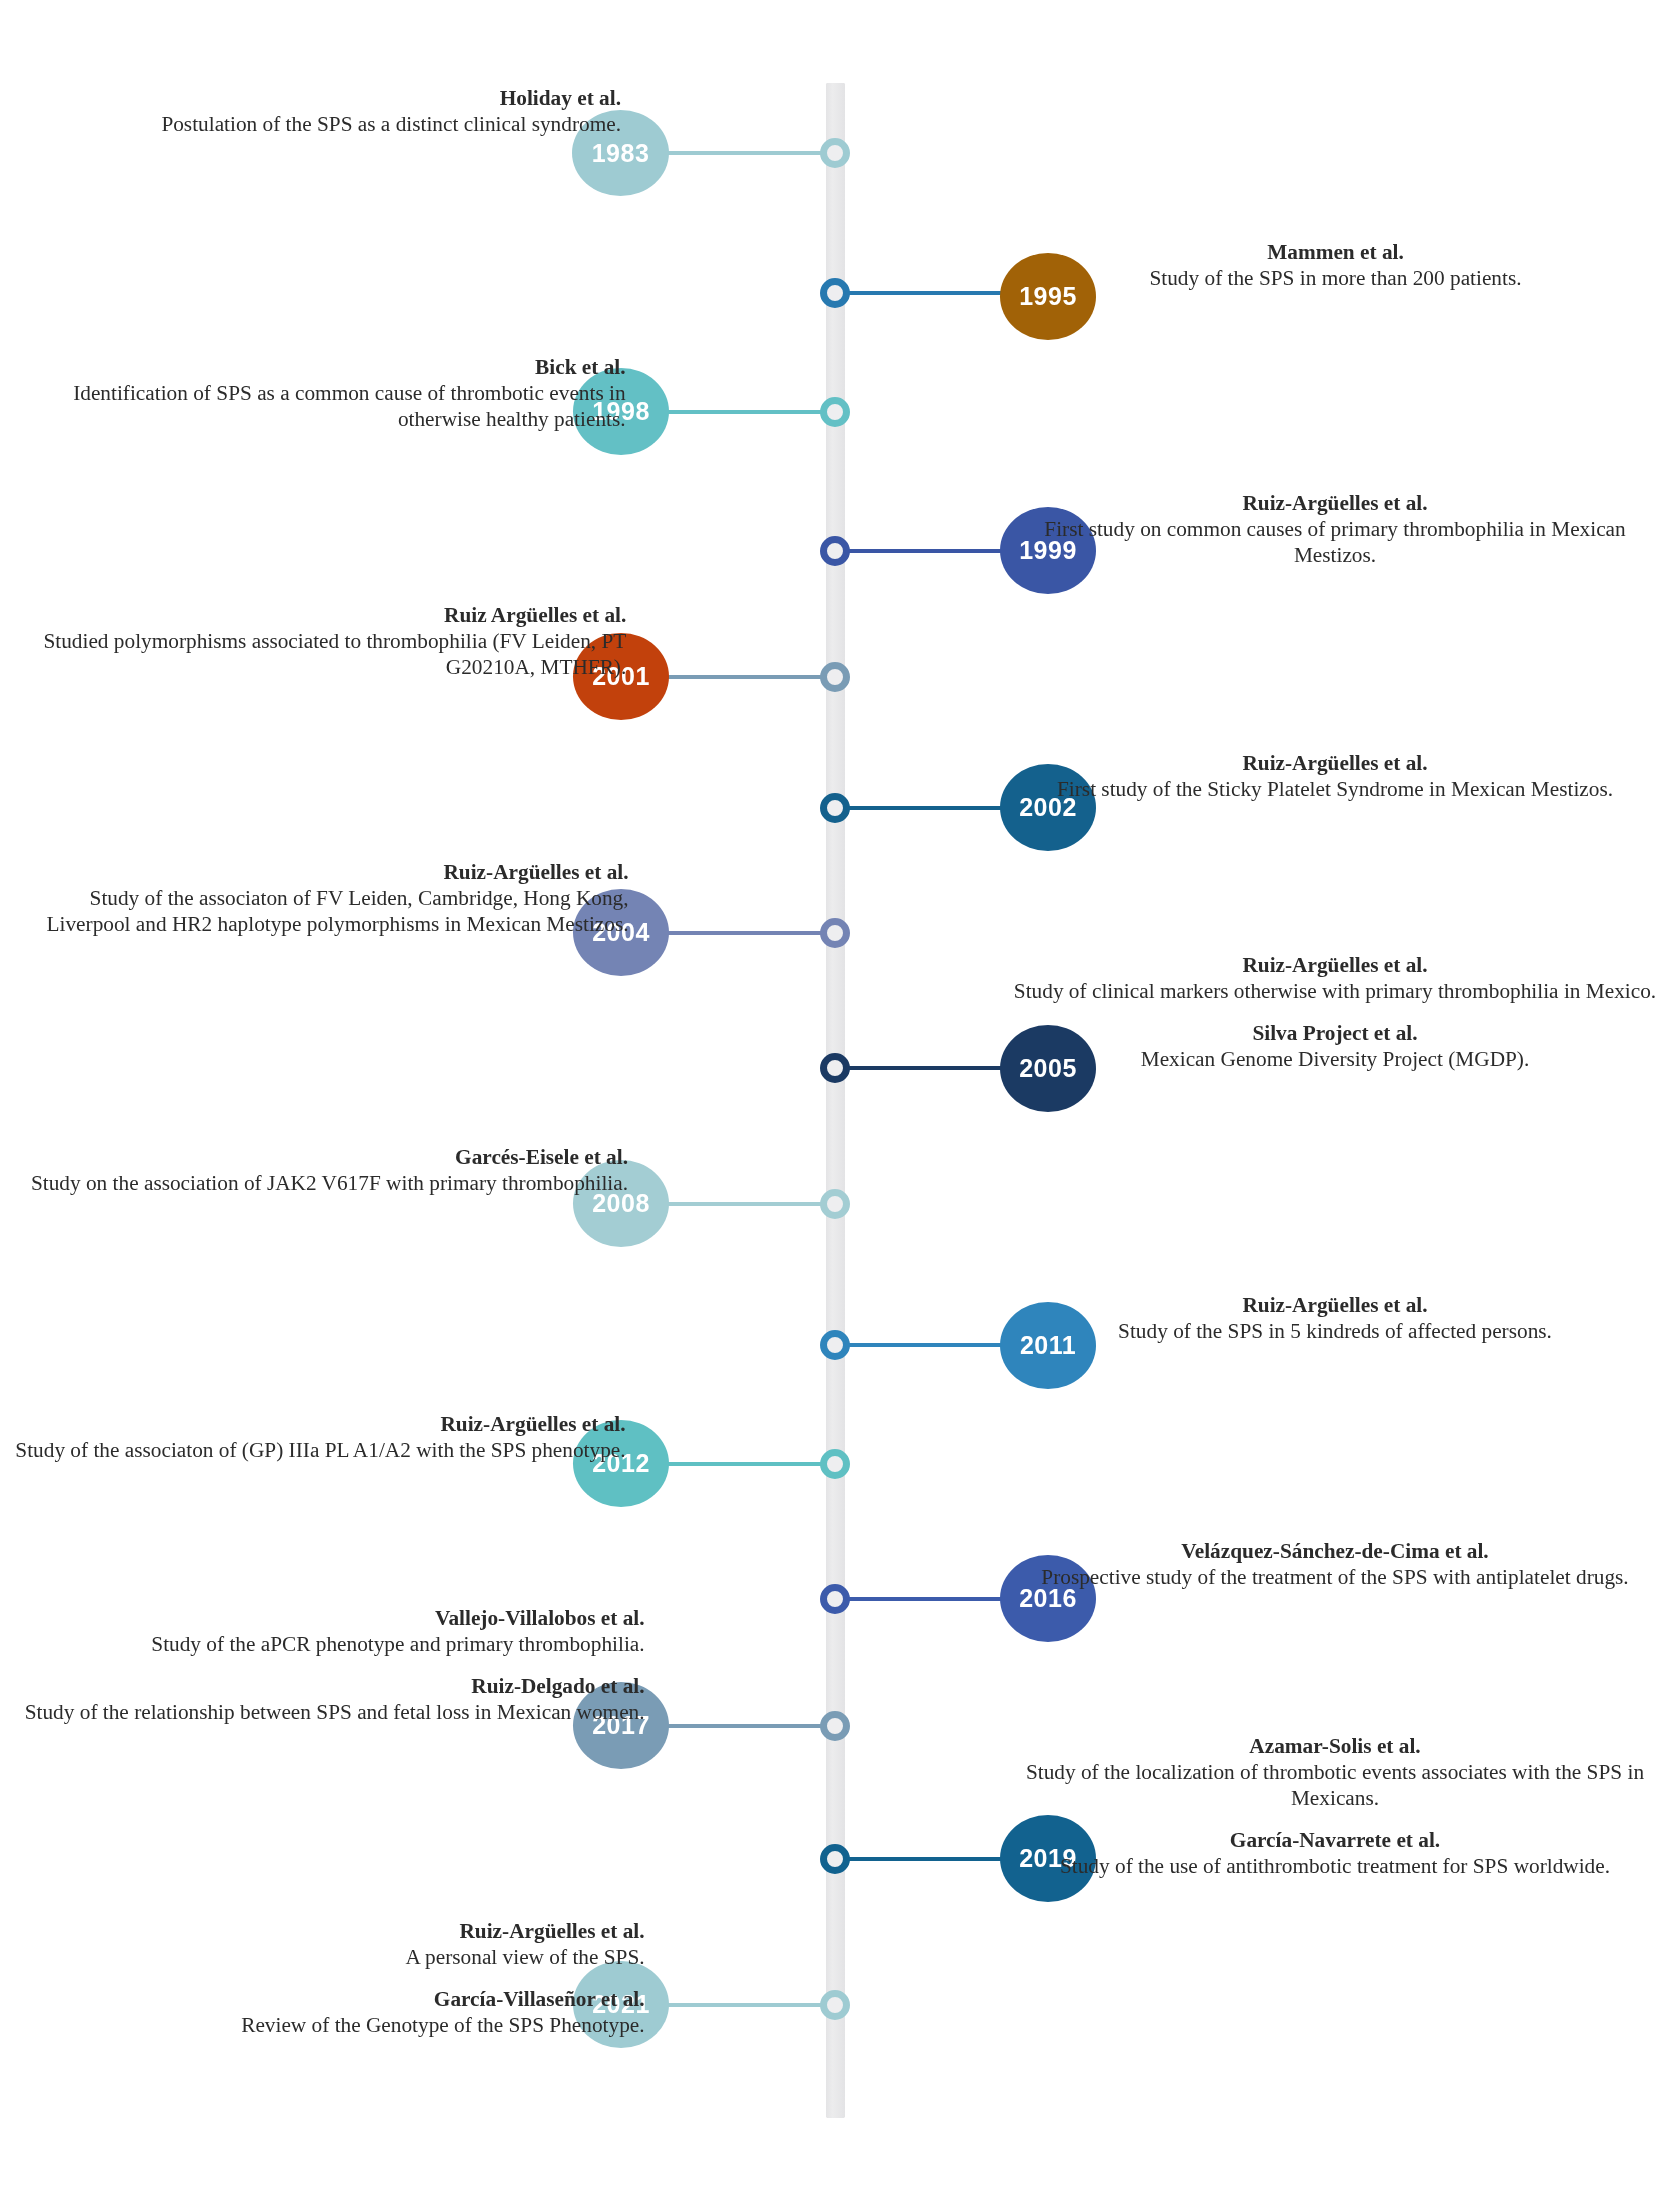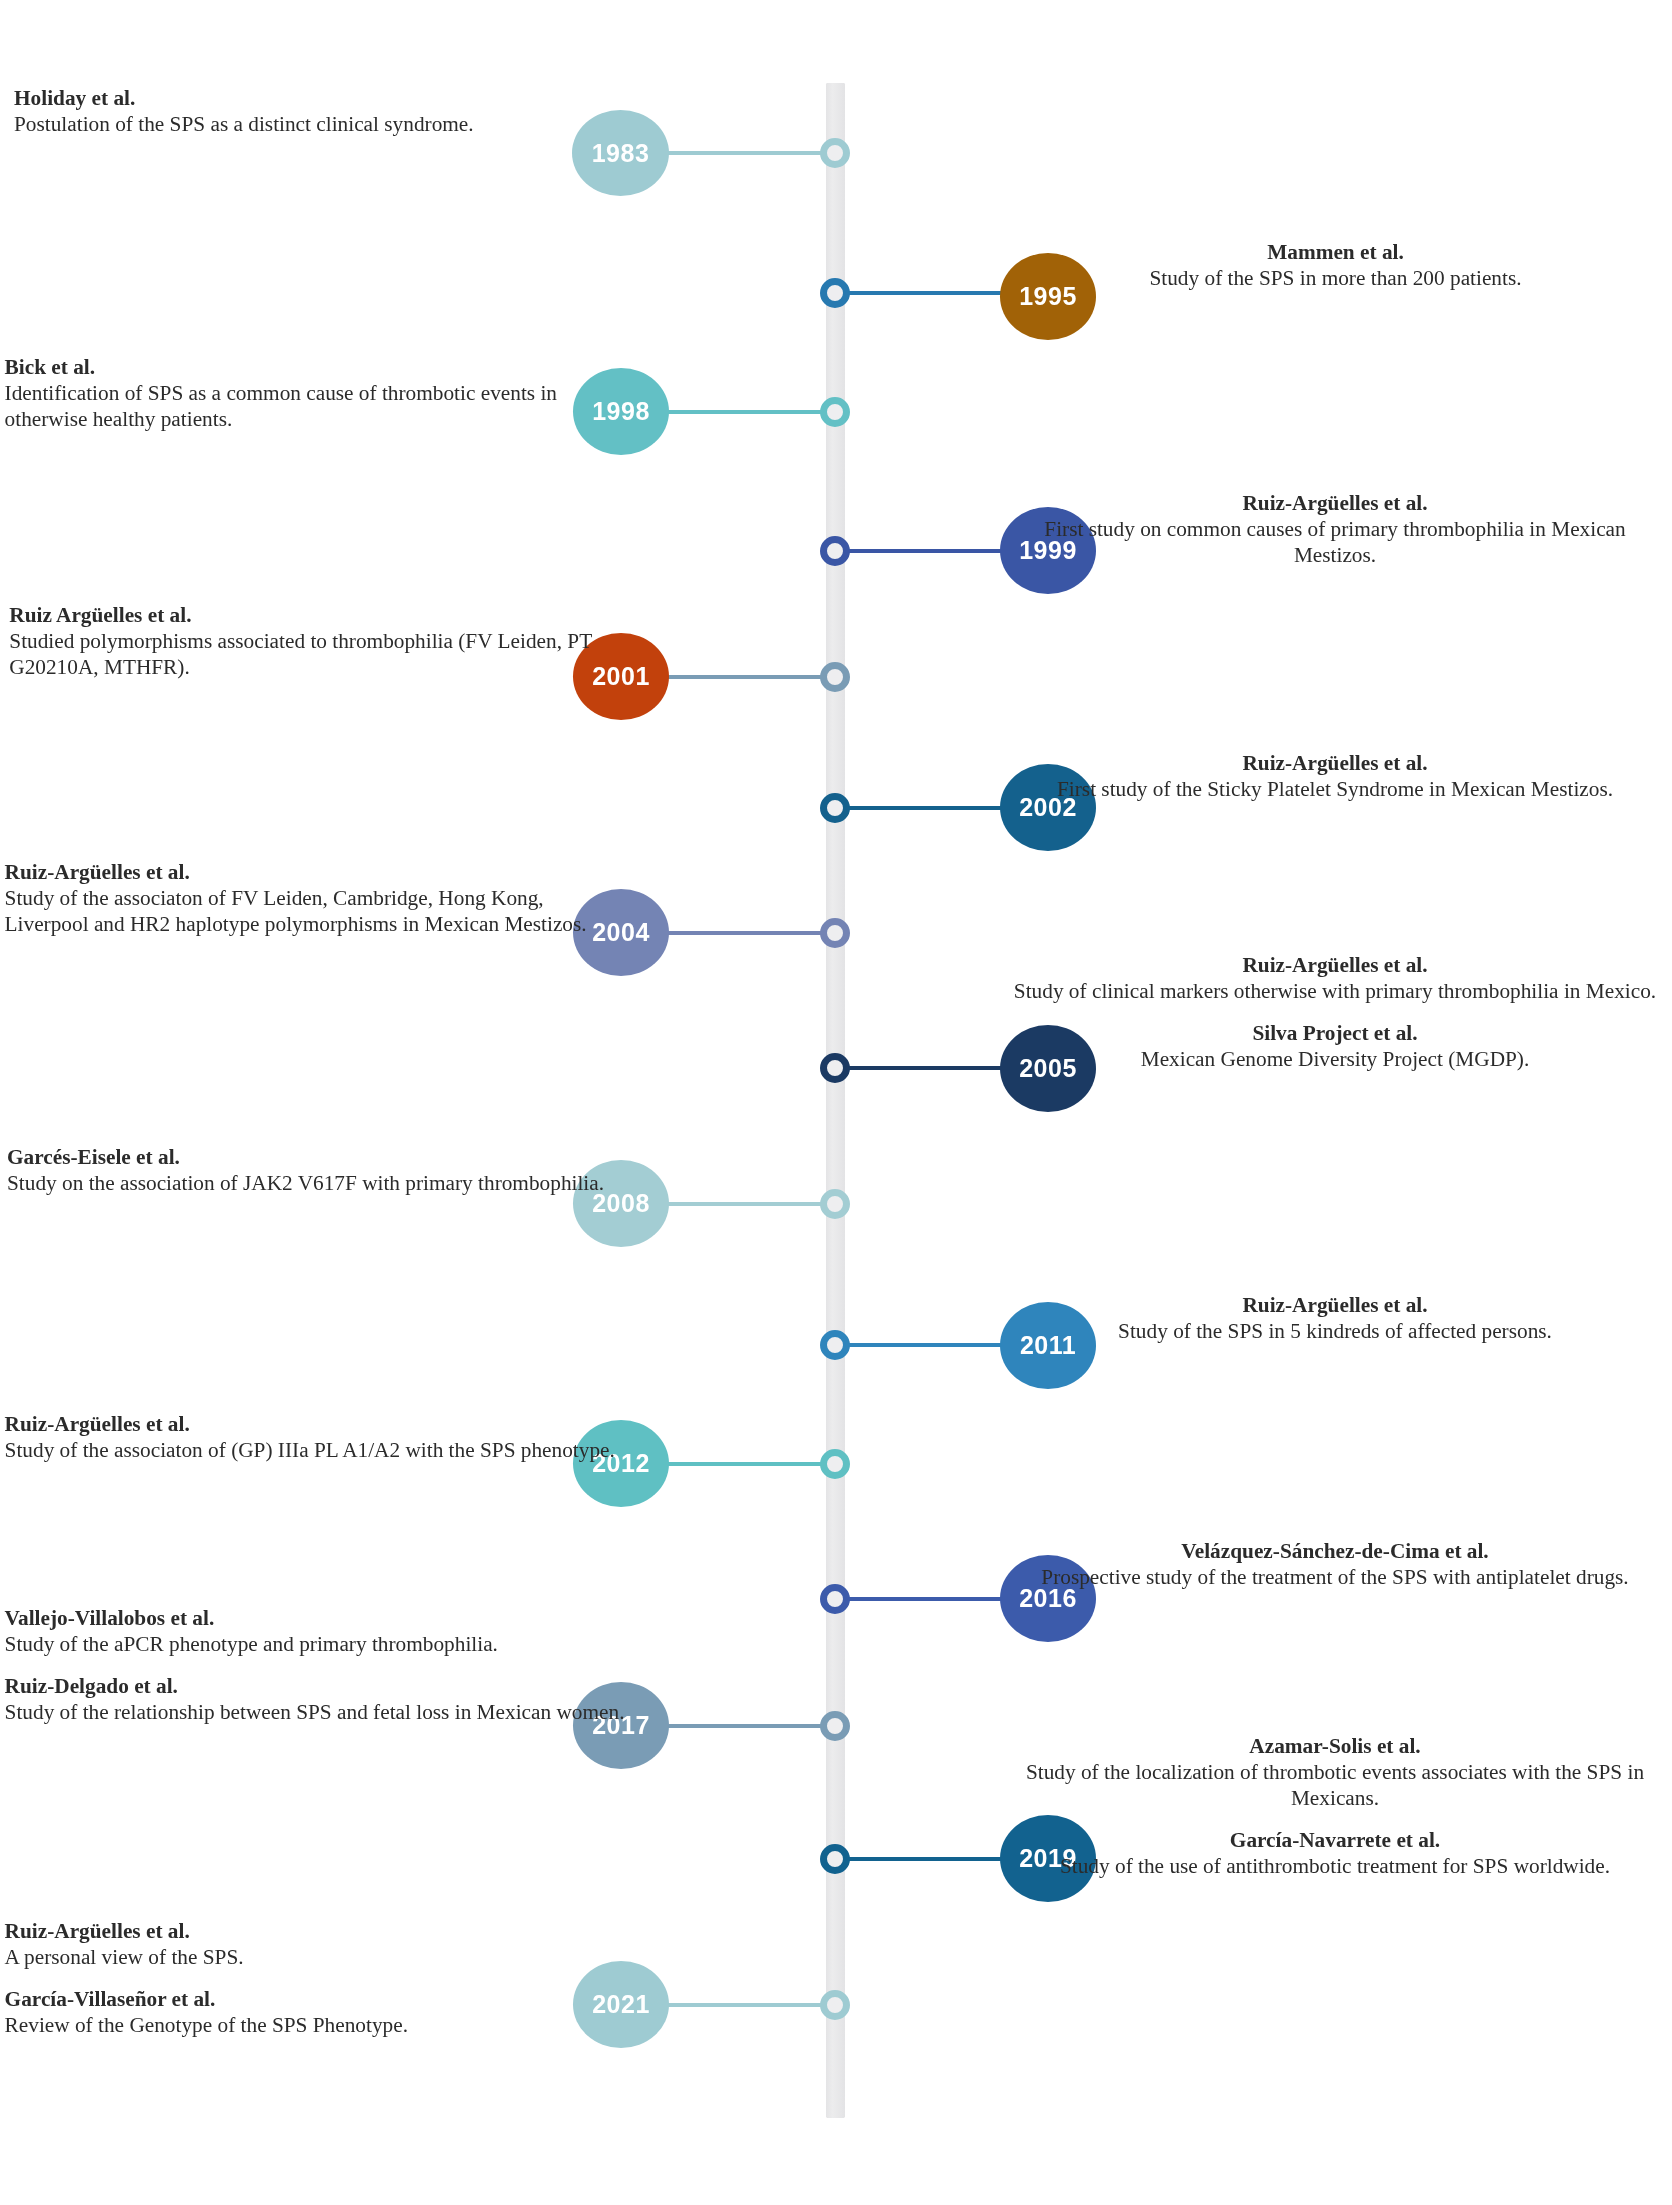--- a/index.html
+++ b/index.html
@@ -59,21 +59,21 @@
     text-align:center;
     line-height:1.22;
   }
   .txt .who{
     font-weight:bold;
     display:block;
   }
   .txt .what{
     display:block;
   }
-  .txt.left{ text-align:left; }
+  .txt.left{ text-align:right; }
   .txt.right{ text-align:center; }
 </style>
 </head>
 <body>
 
 <div id="stage">
 
   <div class="spine"></div>
 
   <div id="nodes">

